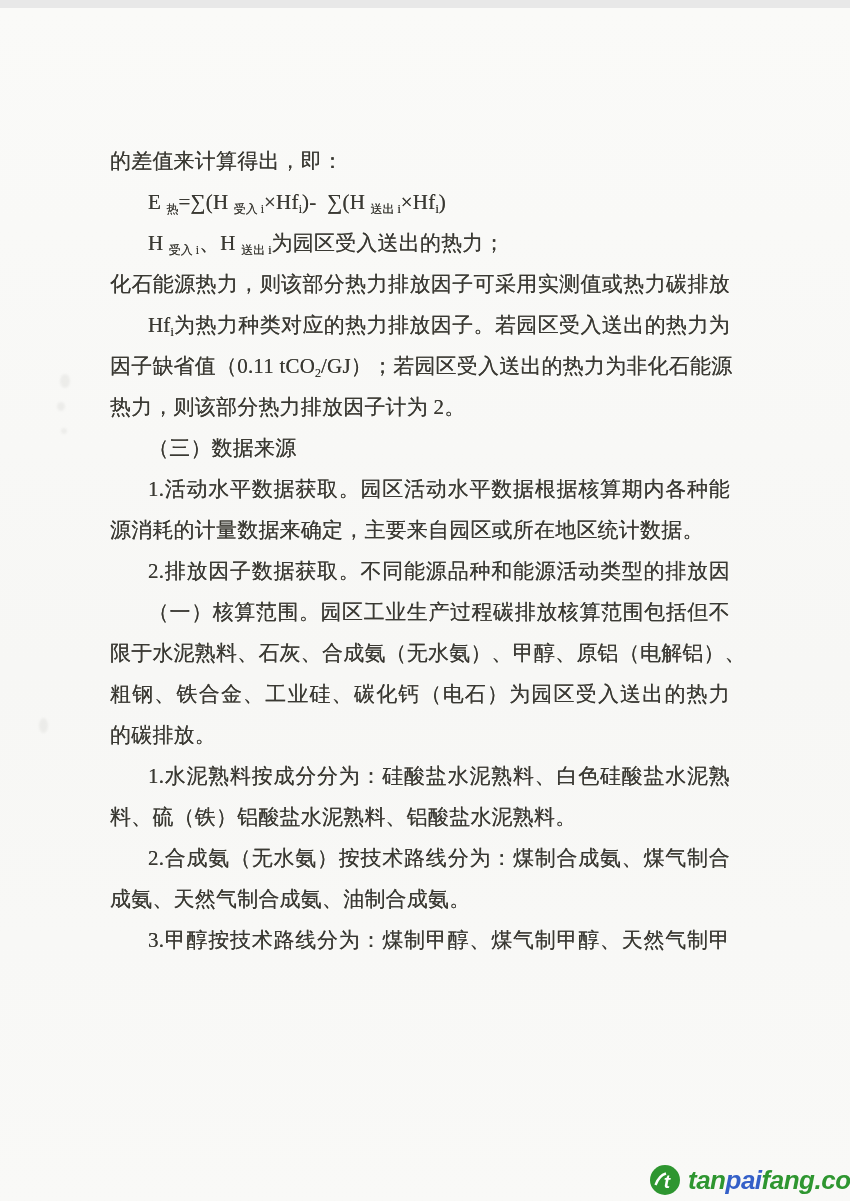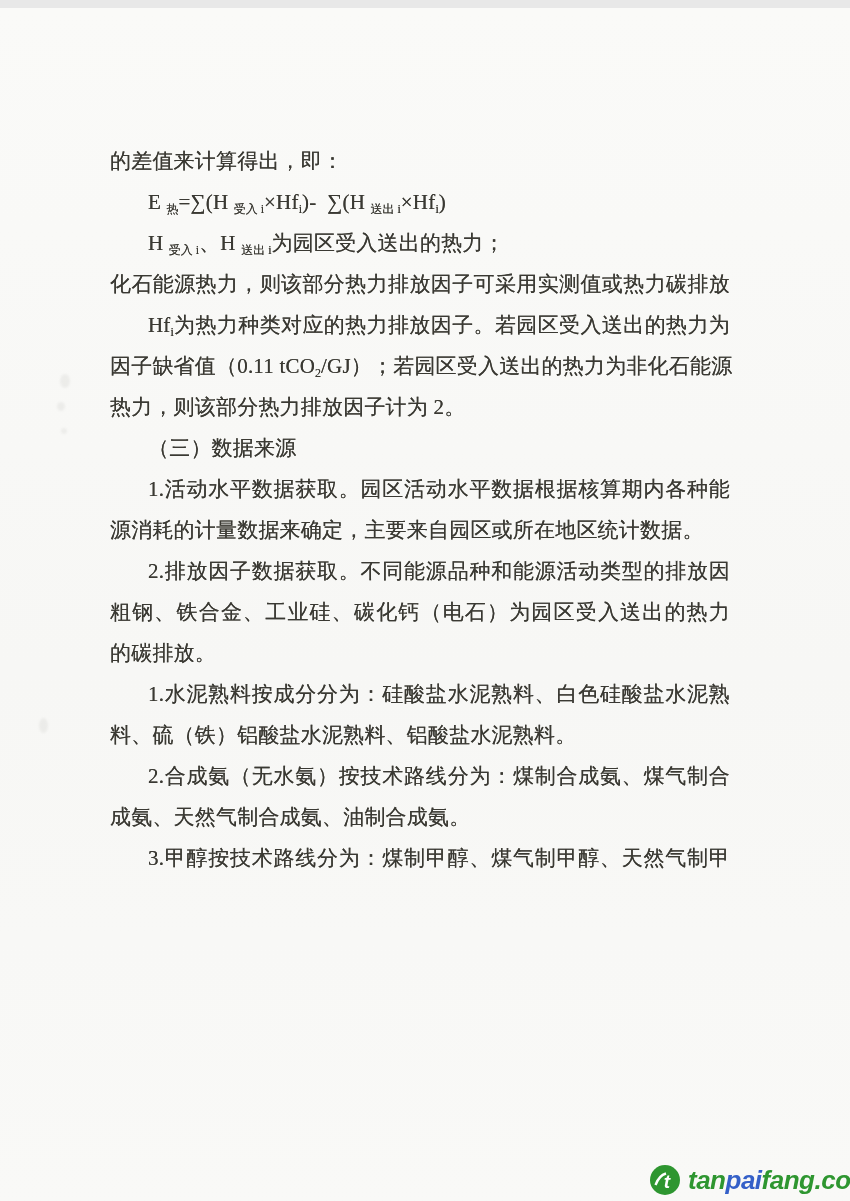--- a/index.html
+++ b/index.html
@@ -59,20 +59,22 @@
       <div class="line indent"><span>E </span><span class="sub">热</span><span>=∑(H </span><span class="sub">受入 i</span><span>×Hf</span><span class="sub">i</span><span>)-  ∑(H </span><span class="sub">送出 i</span><span>×Hf</span><span class="sub">i</span><span>)</span></div>
       <div class="line indent"><span>H </span><span class="sub">受入 i</span><span>、H </span><span class="sub">送出 i</span><span>为园区受入送出的热力；</span></div>
       <div class="line fill"><span>化石能源热力，则该部分热力排放因子可采用实测值或热力碳排放</span></div>
       <div class="line indent fill"><span>Hf</span><span class="sub">i</span><span>为热力种类对应的热力排放因子。若园区受入送出的热力为</span></div>
       <div class="line"><span>因子缺省值（0.11 tCO</span><span class="sub">2</span><span>/GJ）；若园区受入送出的热力为非化石能源</span></div>
       <div class="line"><span>热力，则该部分热力排放因子计为 2。</span></div>
       <div class="line indent"><span>（三）数据来源</span></div>
       <div class="line indent fill"><span>1.活动水平数据获取。园区活动水平数据根据核算期内各种能</span></div>
       <div class="line"><span>源消耗的计量数据来确定，主要来自园区或所在地区统计数据。</span></div>
       <div class="line indent fill"><span>2.排放因子数据获取。不同能源品种和能源活动类型的排放因</span></div>
+      <div class="line indent fill"><span>（一）核算范围。园区工业生产过程碳排放核算范围包括但不</span></div>
+      <div class="line"><span>限于水泥熟料、石灰、合成氨（无水氨）、甲醇、原铝（电解铝）、</span></div>
       <div class="line fill"><span>粗钢、铁合金、工业硅、碳化钙（电石）为园区受入送出的热力</span></div>
       <div class="line"><span>的碳排放。</span></div>
       <div class="line indent fill"><span>1.水泥熟料按成分分为：硅酸盐水泥熟料、白色硅酸盐水泥熟</span></div>
       <div class="line"><span>料、硫（铁）铝酸盐水泥熟料、铝酸盐水泥熟料。</span></div>
       <div class="line indent fill"><span>2.合成氨（无水氨）按技术路线分为：煤制合成氨、煤气制合</span></div>
       <div class="line"><span>成氨、天然气制合成氨、油制合成氨。</span></div>
       <div class="line indent fill"><span>3.甲醇按技术路线分为：煤制甲醇、煤气制甲醇、天然气制甲</span></div>
     </div>
 
   <span class="speck" style="left:60px;top:366px;width:10px;height:14px;"></span>

